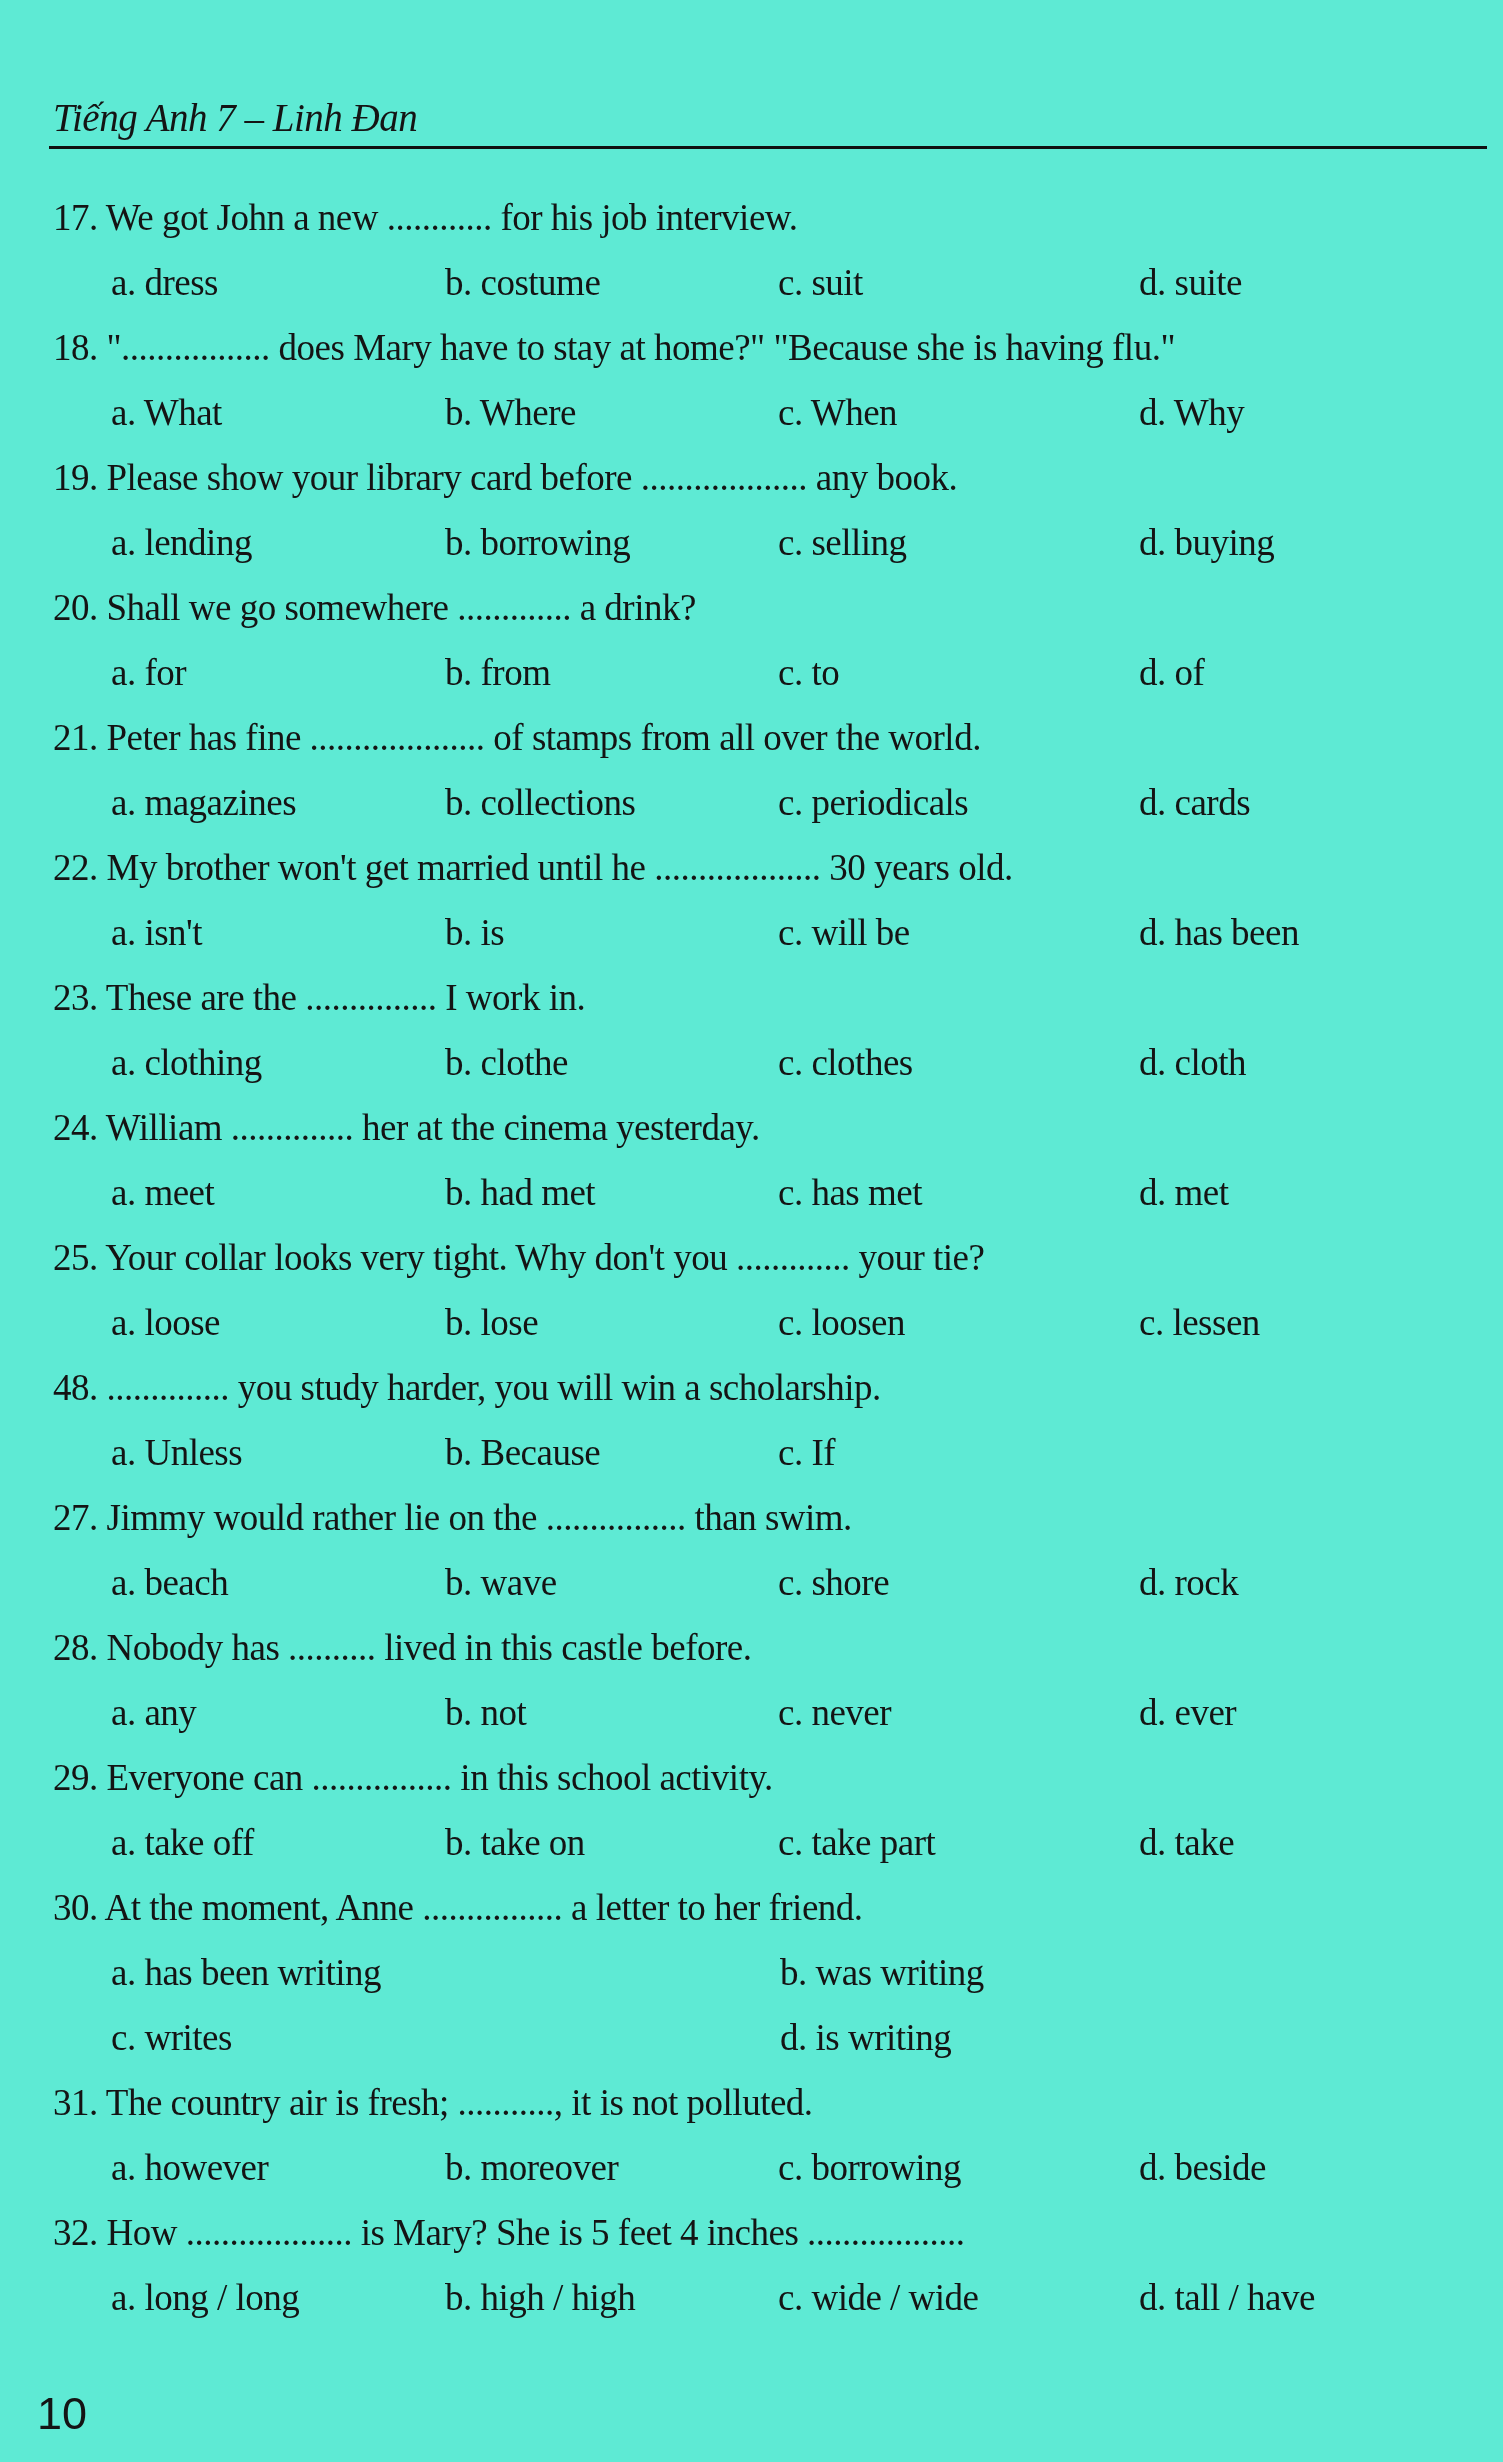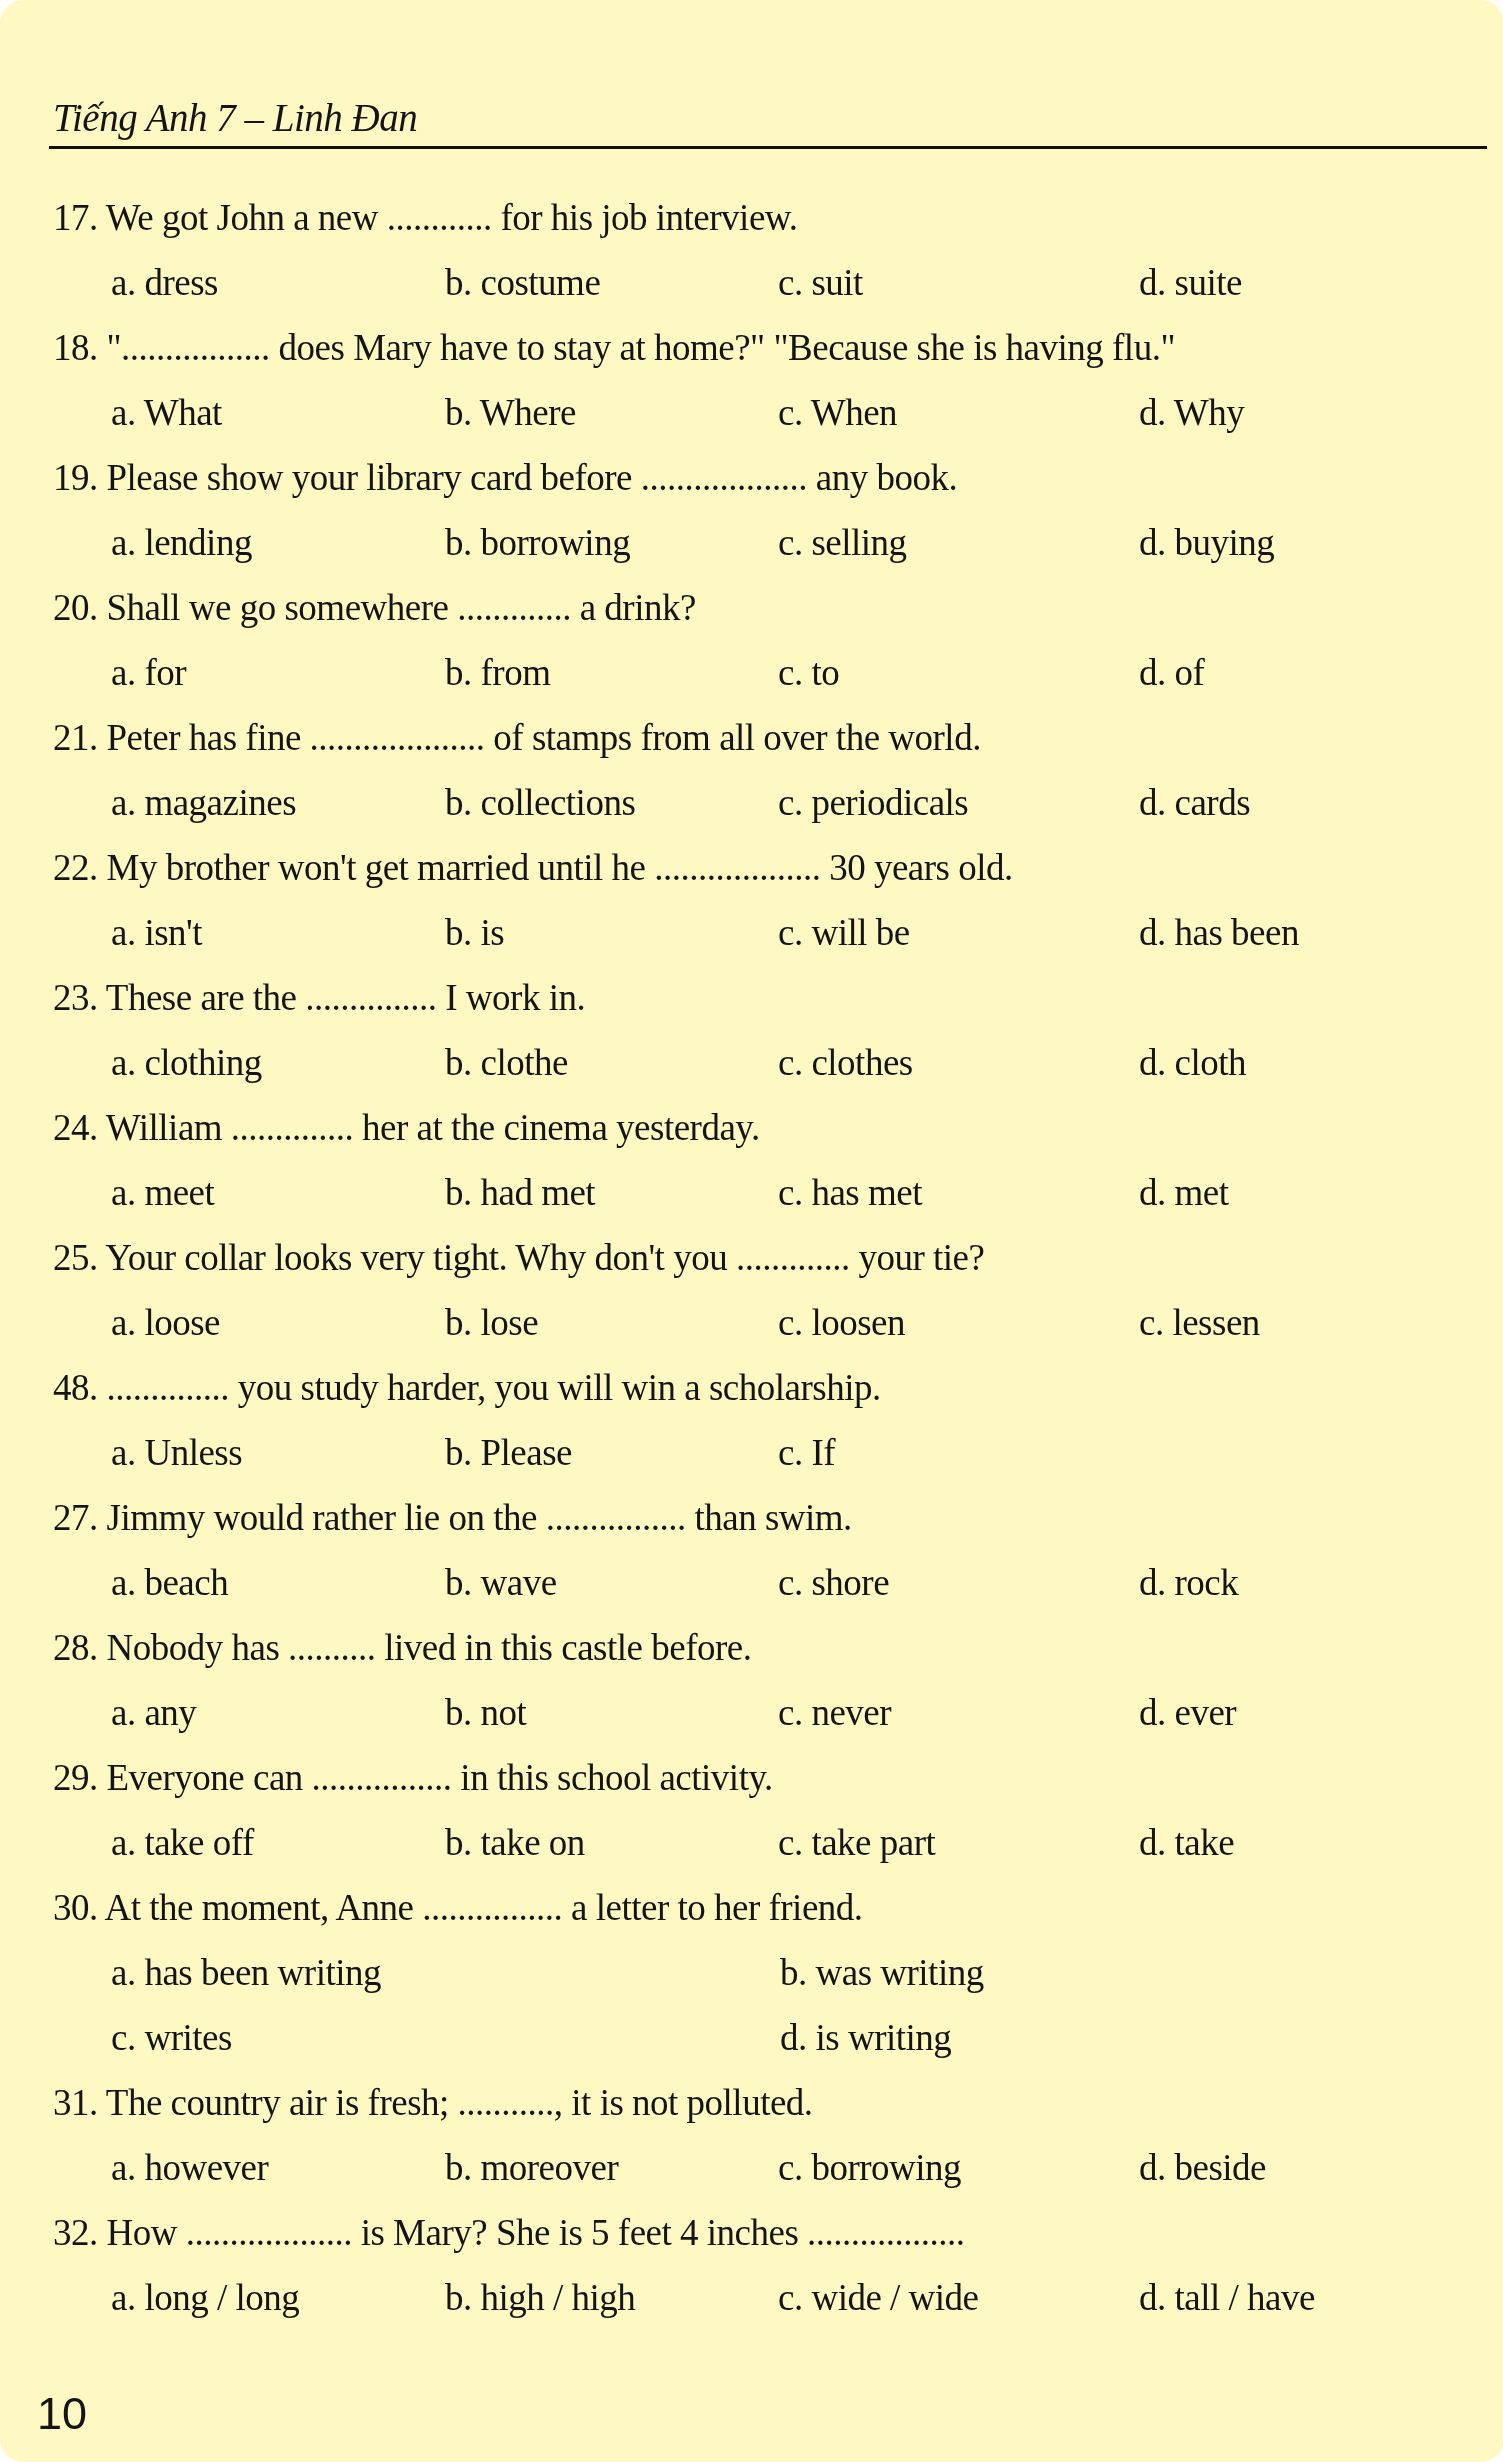--- a/index.html
+++ b/index.html
@@ -1,24 +1,23 @@
 <!DOCTYPE html>
 <html style="font-size:15px"><head>
 <meta charset="utf-8">
 <style>
   html,body { margin:0; padding:0; background:#ffffff; }
   .page {
     position: relative;
     width: 1504px;
     height: 2462px;
-    background: #fef9c3;
+    background: #5eead4;
     color: #141414;
     font-family: "Liberation Serif", serif;
     overflow: hidden;
-    border-radius: 23px;
   }
   .doc-title {
     position: absolute;
     top: 95px;
     left: 53px;
     font-style: italic;
     font-size: 39px;
     letter-spacing: -0.5px;
     white-space: nowrap;
   }
@@ -126,21 +125,21 @@
       <div class="line q-text">25. Your collar looks very tight. Why don't you ............. your tie?</div>
       <div class="line opts cols4">
         <span class="opt">a. loose</span>
         <span class="opt">b. lose</span>
         <span class="opt">c. loosen</span>
         <span class="opt">c. lessen</span>
       </div>
       <div class="line q-text">48. .............. you study harder, you will win a scholarship.</div>
       <div class="line opts cols4">
         <span class="opt">a. Unless</span>
-        <span class="opt">b. Please</span>
+        <span class="opt">b. Because</span>
         <span class="opt">c. If</span>
       </div>
       <div class="line q-text">27. Jimmy would rather lie on the ................ than swim.</div>
       <div class="line opts cols4">
         <span class="opt">a. beach</span>
         <span class="opt">b. wave</span>
         <span class="opt">c. shore</span>
         <span class="opt">d. rock</span>
       </div>
       <div class="line q-text">28. Nobody has .......... lived in this castle before.</div>

